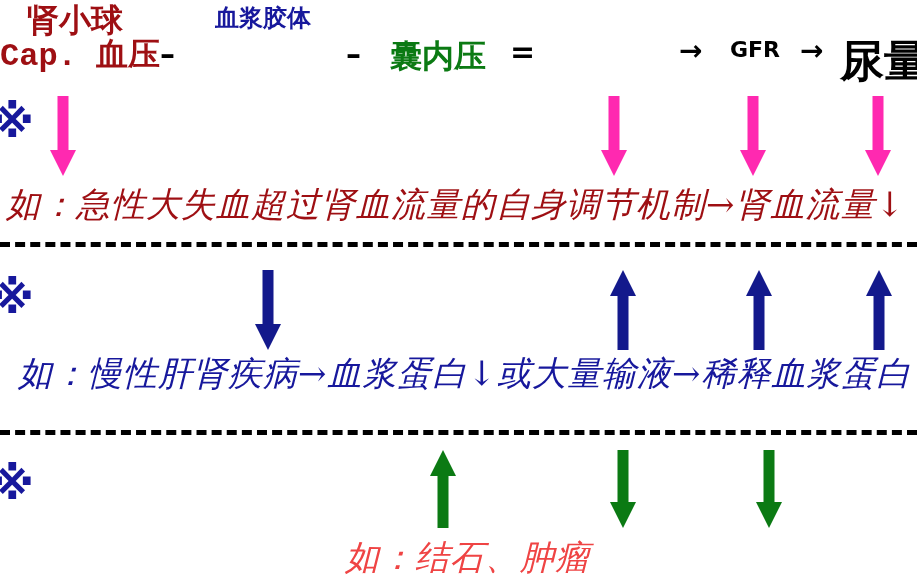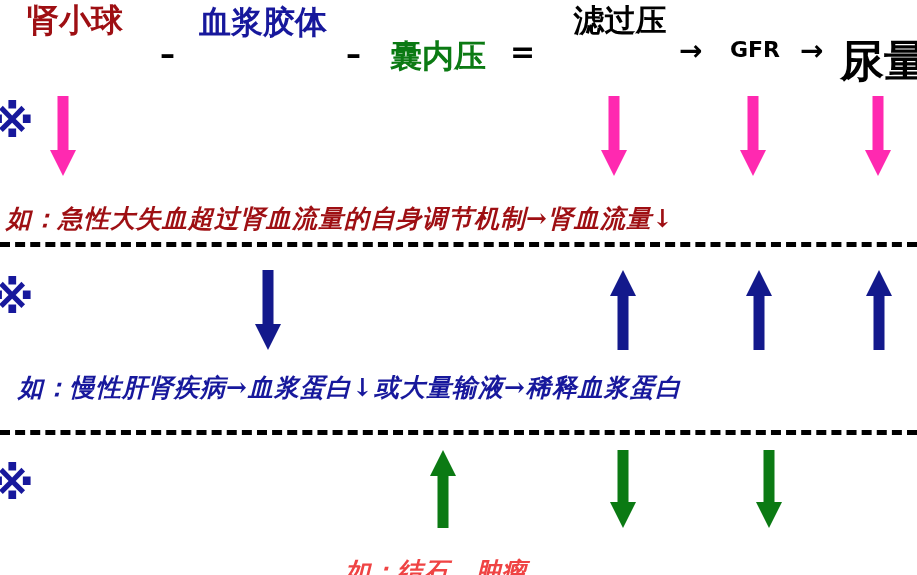--- a/index.html
+++ b/index.html
@@ -38,24 +38,23 @@
     font-family: "DejaVu Sans", "Liberation Sans", sans-serif;
     white-space: nowrap;
   }
 
   
   .example-line {
     position: absolute;
     white-space: nowrap;
     font-family: "DejaVu Serif", "Liberation Serif", serif;
     font-style: italic;
-    font-weight: bold;
-    font-size: 25px;
+    font-weight: normal;
+    font-size: 34px;
     letter-spacing: 1px;
-    margin-top: 20px;
   }
 
   
   .divider {
     position: absolute;
     left: 0;
     width: 917px;
     height: 0;
     border-top: 5px dashed #000000;
   }
@@ -92,44 +91,44 @@
 </style>
 </head>
 <body>
 
 <div id="canvas">
 
   <div>
 
     <div class="formula-term term-stack" style="left:0px; top:6px; width:150px; font-size:32px; color:#9e0f13;font-family:Liberation Mono, monospace;">
       <span class="l1">肾小球</span>
+      <span class="l2">Cap. 血压</span>
     </div>
 
     <div class="op" style="left:160px; top:36px; font-size:30px;">
       <span>–</span>
     </div>
 
-    <div class="formula-term term-stack" style="left:190px; top:6px; width:146px; font-size:32px; color:#17189c;">
+    <div class="formula-term term-stack" style="left:190px; top:6px; width:146px; font-size:24px; color:#17189c;">
       <span class="l1">血浆胶体</span>
     </div>
 
     <div class="op" style="left:346px; top:36px; font-size:30px;">
       <span>–</span>
     </div>
 
     <div class="formula-term" style="left:380px; top:40px; width:116px; font-size:32px; color:#0b7a13;">
       <span>囊内压</span>
     </div>
 
     <div class="op" style="left:510px; top:34px; font-size:30px;">
       <span>=</span>
     </div>
 
     <div class="formula-term term-stack" style="left:560px; top:4px; width:120px; font-size:31px; color:#000000;">
-      <span class="l2">滤过压</span>
     </div>
 
     <div class="op" style="left:679px; top:34px; font-size:28px;">
       <span>→</span>
     </div>
 
     <div class="formula-term" style="left:712px; top:38px; width:86px; font-size:22px; color:#000000;">
       <span>GFR</span>
     </div>
 

